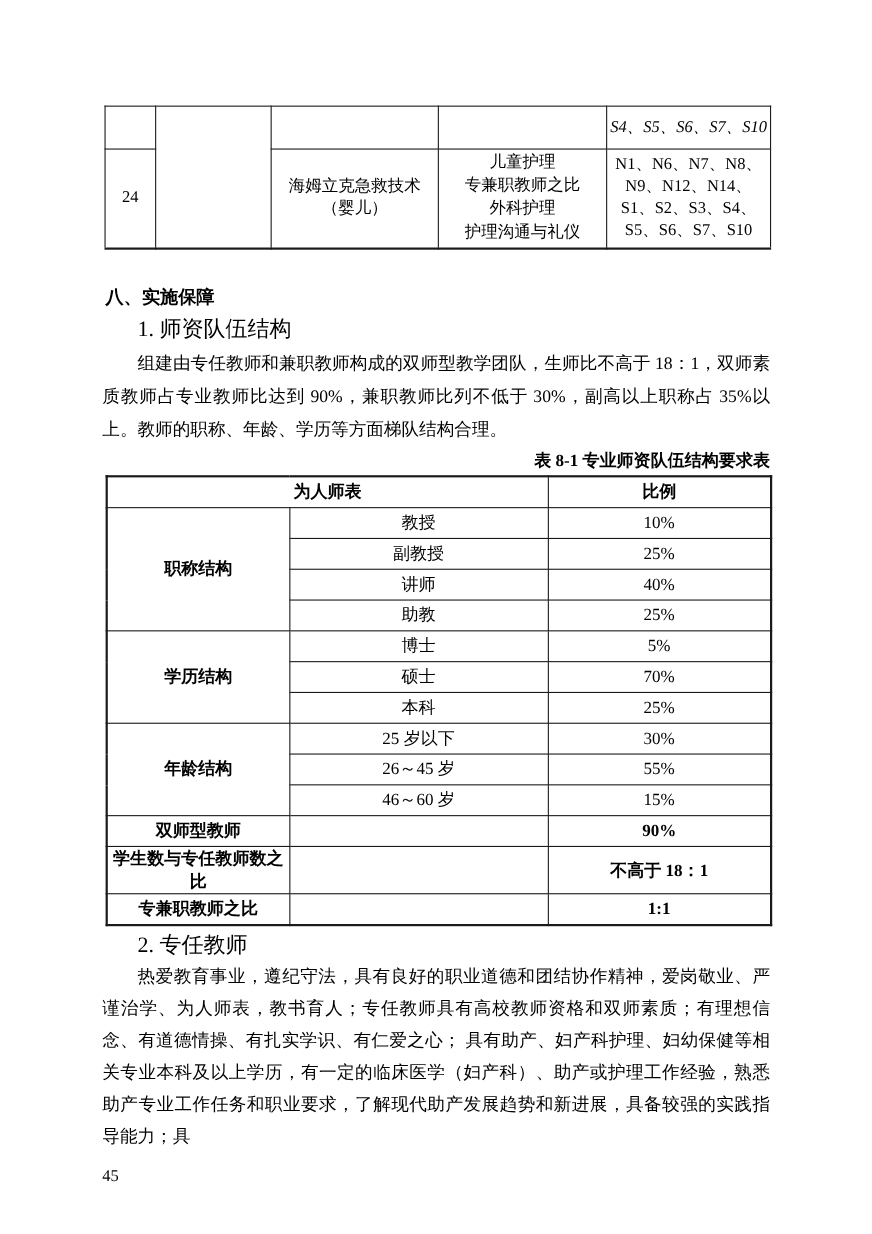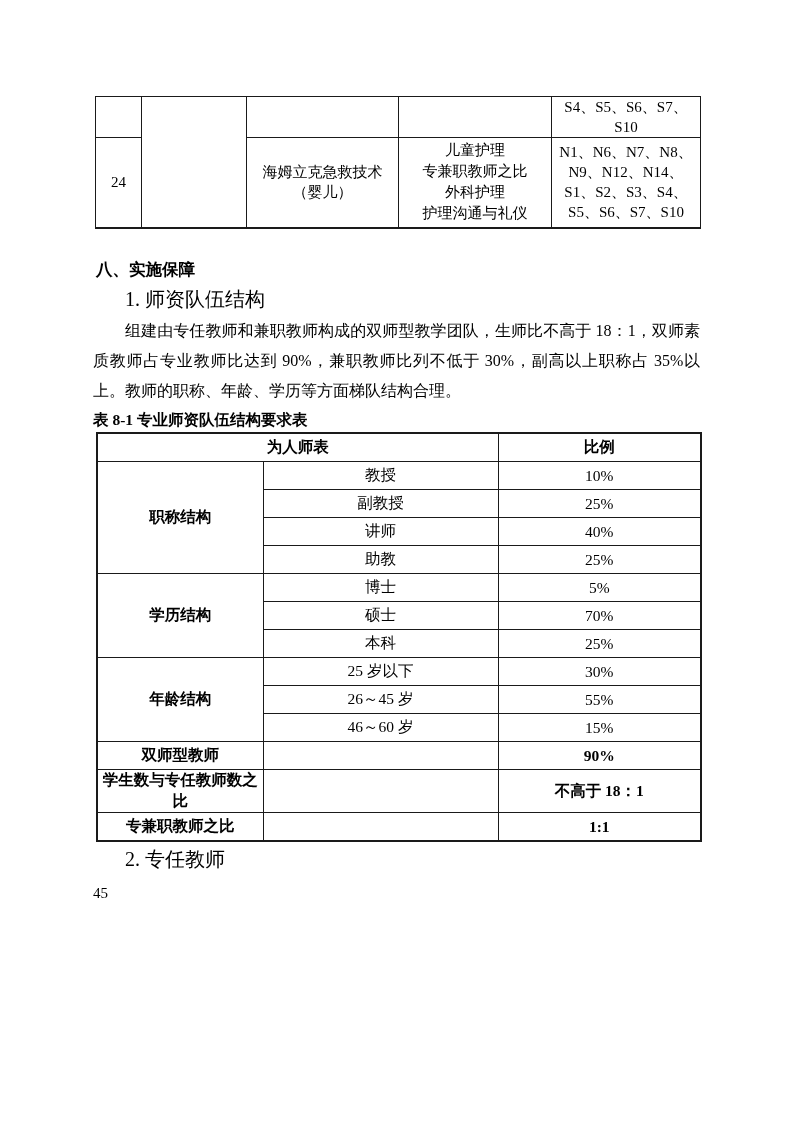--- a/index.html
+++ b/index.html
@@ -14,35 +14,35 @@
   table{border-collapse:collapse;table-layout:fixed;}
   td{padding:0 2px;text-align:center;vertical-align:middle;overflow:hidden;}
 
   
   #top-table{
     position:absolute;left:95px;top:96px;width:605px;
     font-size:15px;line-height:20px;
   }
   #top-table td{border:1px solid #1a1a1a;}
   #top-table{border-bottom:2px solid #1a1a1a;}
-  #top-table .r1{height:39px;}
+  #top-table .r1{height:39px;font-style:italic;}
   #top-table .r2{height:90px;}
   #top-table .codes{line-height:20px;}
   #top-table .course-line{display:block;line-height:21px;}
 
   
   #main{
     position:absolute;left:93px;top:258px;width:607px;
     font-size:16px;
   }
   .h1{font-weight:bold;font-size:16.5px;line-height:24px;margin:0 0 0 3px;}
   .h2{font-weight:bold;font-size:16.5px;line-height:24px;margin:5px 0 0 35px;}
   .h3{font-size:20px;line-height:24px;margin:5px 0 0 32px;}
   .p1{margin:5px 0 0 0;line-height:30px;text-align:justify;text-indent:32px;}
-  .tbl-title{text-align:left;font-weight:bold;font-size:15.5px;line-height:24px;margin:2px 0 0 0;}
+  .tbl-title{text-align:right;font-weight:bold;font-size:15.5px;line-height:24px;margin:2px 0 0 0;}
 
   
   #t81{
     margin:0 0 0 3px;width:604px;font-size:15.5px;
   }
   #t81 td{border:1px solid #1a1a1a;height:27px;}
   #t81{border:2px solid #1a1a1a;}
   #t81 .hdr td{font-weight:bold;}
   #t81 .grp{font-weight:bold;}
   #t81 tr.boldrow td{font-weight:bold;}
@@ -159,17 +159,18 @@
       </tr>
       <tr class="boldrow">
         <td>专兼职教师之比</td>
         <td></td>
         <td>1:1</td>
       </tr>
     </tbody>
       </table>
 
     <div class="h4">2. 专任教师</div>
+    <div class="p2">热爱教育事业，遵纪守法，具有良好的职业道德和团结协作精神，爱岗敬业、严谨治学、为人师表，教书育人；专任教师具有高校教师资格和双师素质；有理想信念、有道德情操、有扎实学识、有仁爱之心； 具有助产、妇产科护理、妇幼保健等相关专业本科及以上学历，有一定的临床医学（妇产科）、助产或护理工作经验，熟悉助产专业工作任务和职业要求，了解现代助产发展趋势和新进展，具备较强的实践指导能力；具</div>
 
     <div class="pagenum">45</div>
   </div>
 
 </div>
 
 </body></html>

